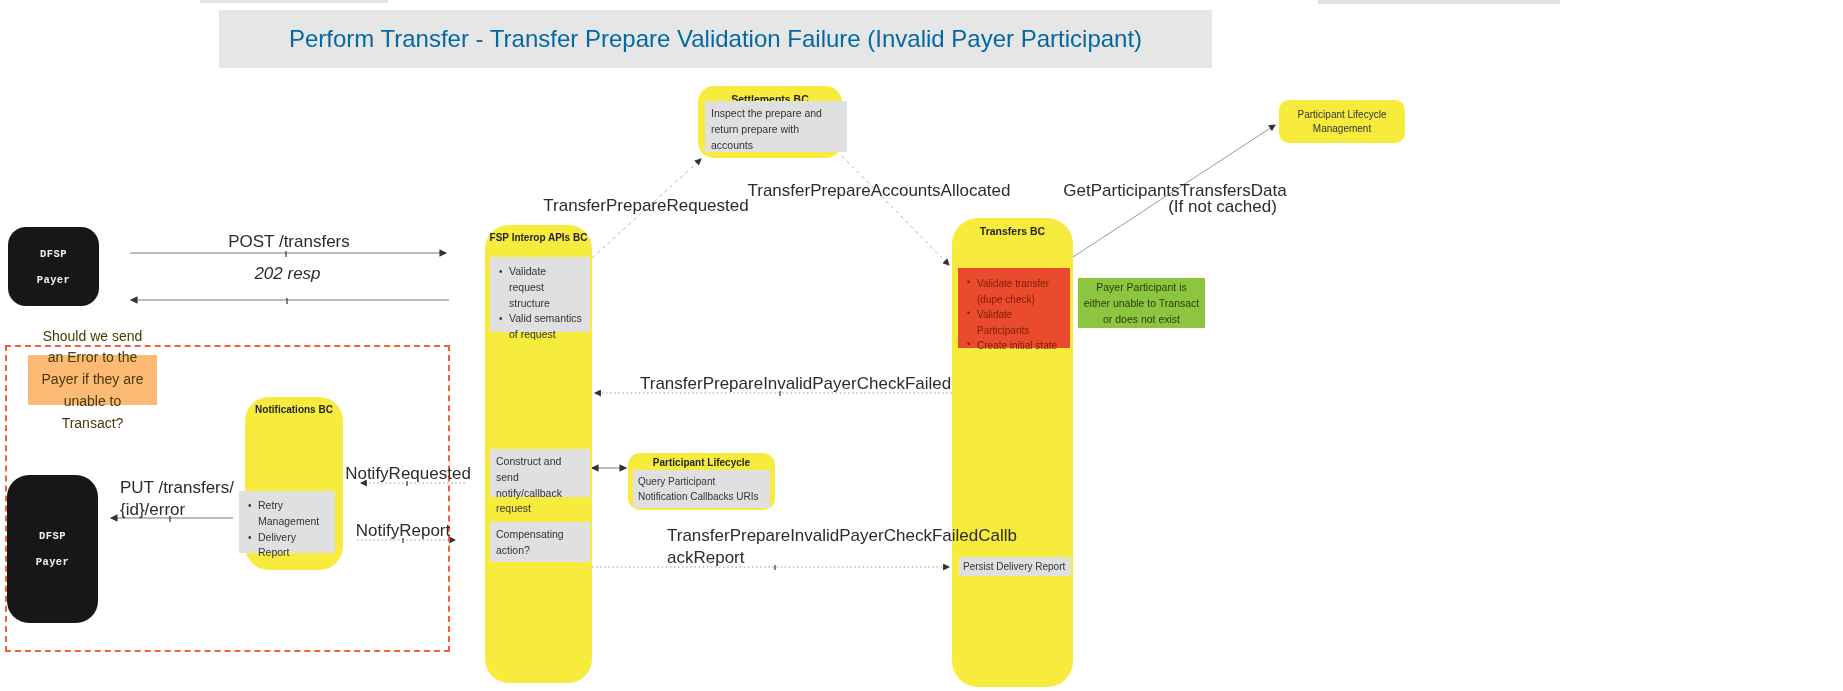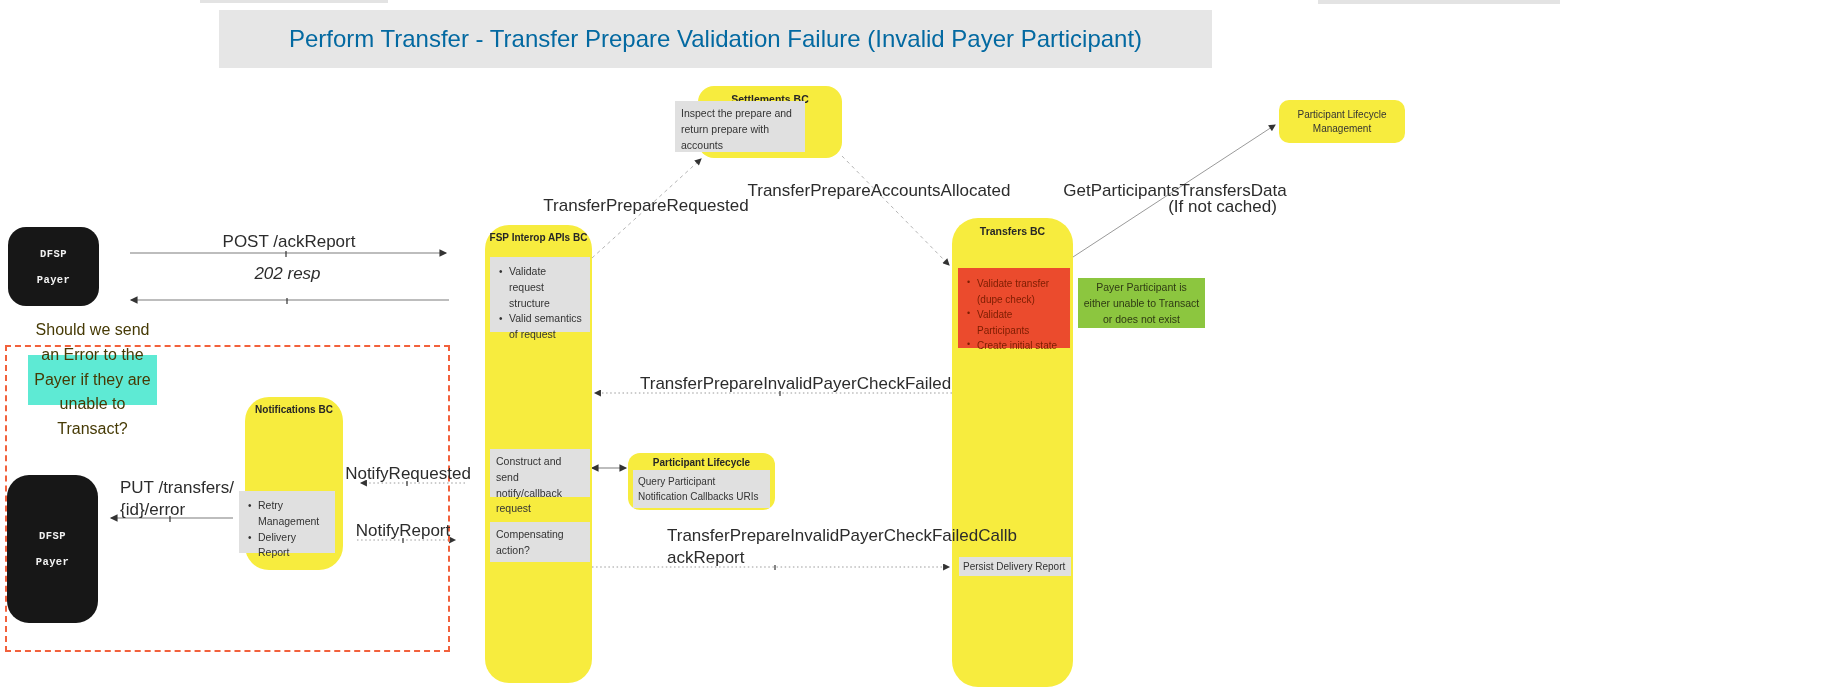--- a/index.html
+++ b/index.html
@@ -26,21 +26,21 @@
 
   .red-box{position:absolute;background:#eb4b2d;color:#7c1d02;font-size:10px;line-height:1.55;
     padding:8px 4px 5px 8px;box-sizing:border-box;z-index:3;}
   .red-box ul{margin:0;padding:0;list-style:none;}
   .red-box li{position:relative;padding-left:11px;}
   .red-box li::before{content:"\2022";position:absolute;left:1px;top:0;font-size:9px;}
 
   .sticky{position:absolute;box-sizing:border-box;display:flex;align-items:center;justify-content:center;
     text-align:center;z-index:3;}
   .sticky.green{background:#8cc63f;color:#2f3b14;font-size:10.5px;line-height:1.55;padding:4px 5px;}
-  .sticky.orange{background:#5eead4;color:#463a05;font-size:16px;line-height:1.55;padding:4px 6px;}
+  .sticky.orange{background:#fdba74;color:#463a05;font-size:14px;line-height:1.55;padding:4px 6px;}
 
   .plm{position:absolute;background:#f7ec3e;border-radius:10px;display:flex;flex-direction:column;
     align-items:center;justify-content:center;font-size:10px;color:#333;line-height:1.35;z-index:2;}
 
   .msg{position:absolute;font-size:17px;color:#2c2c2c;z-index:4;white-space:nowrap;}
   .msg.c{text-align:center;}
   .msg .ln{line-height:22px;}
 
   .dash-region{position:absolute;left:5px;top:345px;width:445px;height:307px;
     border:2px dashed #f2613c;box-sizing:border-box;z-index:1;}
@@ -121,21 +121,21 @@
   <div class="inner" style="left:490px;top:449px;width:100px;height:48px;">
     <span>Construct and send notify/callback request</span>
   </div>
   <div class="inner" style="left:490px;top:522px;width:100px;height:40px;">
     <span>Compensating action?</span>
   </div>
 
   <div class="bc" style="left:698px;top:86px;width:144px;height:72px;border-radius:16px;">
     <div class="hdr" style="font-size:10.5px;">Settlements BC</div>
   </div>
-  <div class="inner" style="left:675px;top:101px;width:130px;height:51px;">
+  <div class="inner" style="left:705px;top:101px;width:142px;height:51px;">
     <span>Inspect the prepare and return prepare with accounts</span>
   </div>
 
   <div class="bc" style="left:952px;top:218px;width:121px;height:469px;border-radius:26px;">
     <div class="hdr" style="font-size:10.5px;">Transfers BC</div>
   </div>
   <div class="red-box" style="left:958px;top:268px;width:112px;height:80px;">
     <ul>
       <li>Validate transfer (dupe check)</li>
       <li>Validate Participants</li>
@@ -169,21 +169,21 @@
     <ul>
       <li>Retry Management</li>
       <li>Delivery Report</li>
     </ul>
   </div>
 
   <div class="sticky orange" style="left:28px;top:355px;width:129px;height:50px;">
     <span>Should we send an Error to the Payer if they are unable to Transact?</span>
   </div>
 
-  <div class="msg c" style="left:180px;top:232px;width:218px;">POST /ackReport</div>
+  <div class="msg c" style="left:180px;top:232px;width:218px;">POST /transfers</div>
   <div class="msg c" style="left:180px;top:264px;width:215px;font-style:italic;">202 resp</div>
   <div class="msg" style="left:120px;top:477px;">
     <div class="ln">PUT /transfers/</div>
     <div class="ln">{id}/error</div>
   </div>
   <div class="msg c" style="left:340px;top:464px;width:136px;">NotifyRequested</div>
   <div class="msg c" style="left:335px;top:521px;width:136px;">NotifyReport</div>
   <div class="msg c" style="left:518px;top:196px;width:256px;">TransferPrepareRequested</div>
   <div class="msg c" style="left:739px;top:181px;width:280px;">TransferPrepareAccountsAllocated</div>
   <div class="msg c" style="left:640px;top:374px;width:285px;">TransferPrepareInvalidPayerCheckFailed</div>

